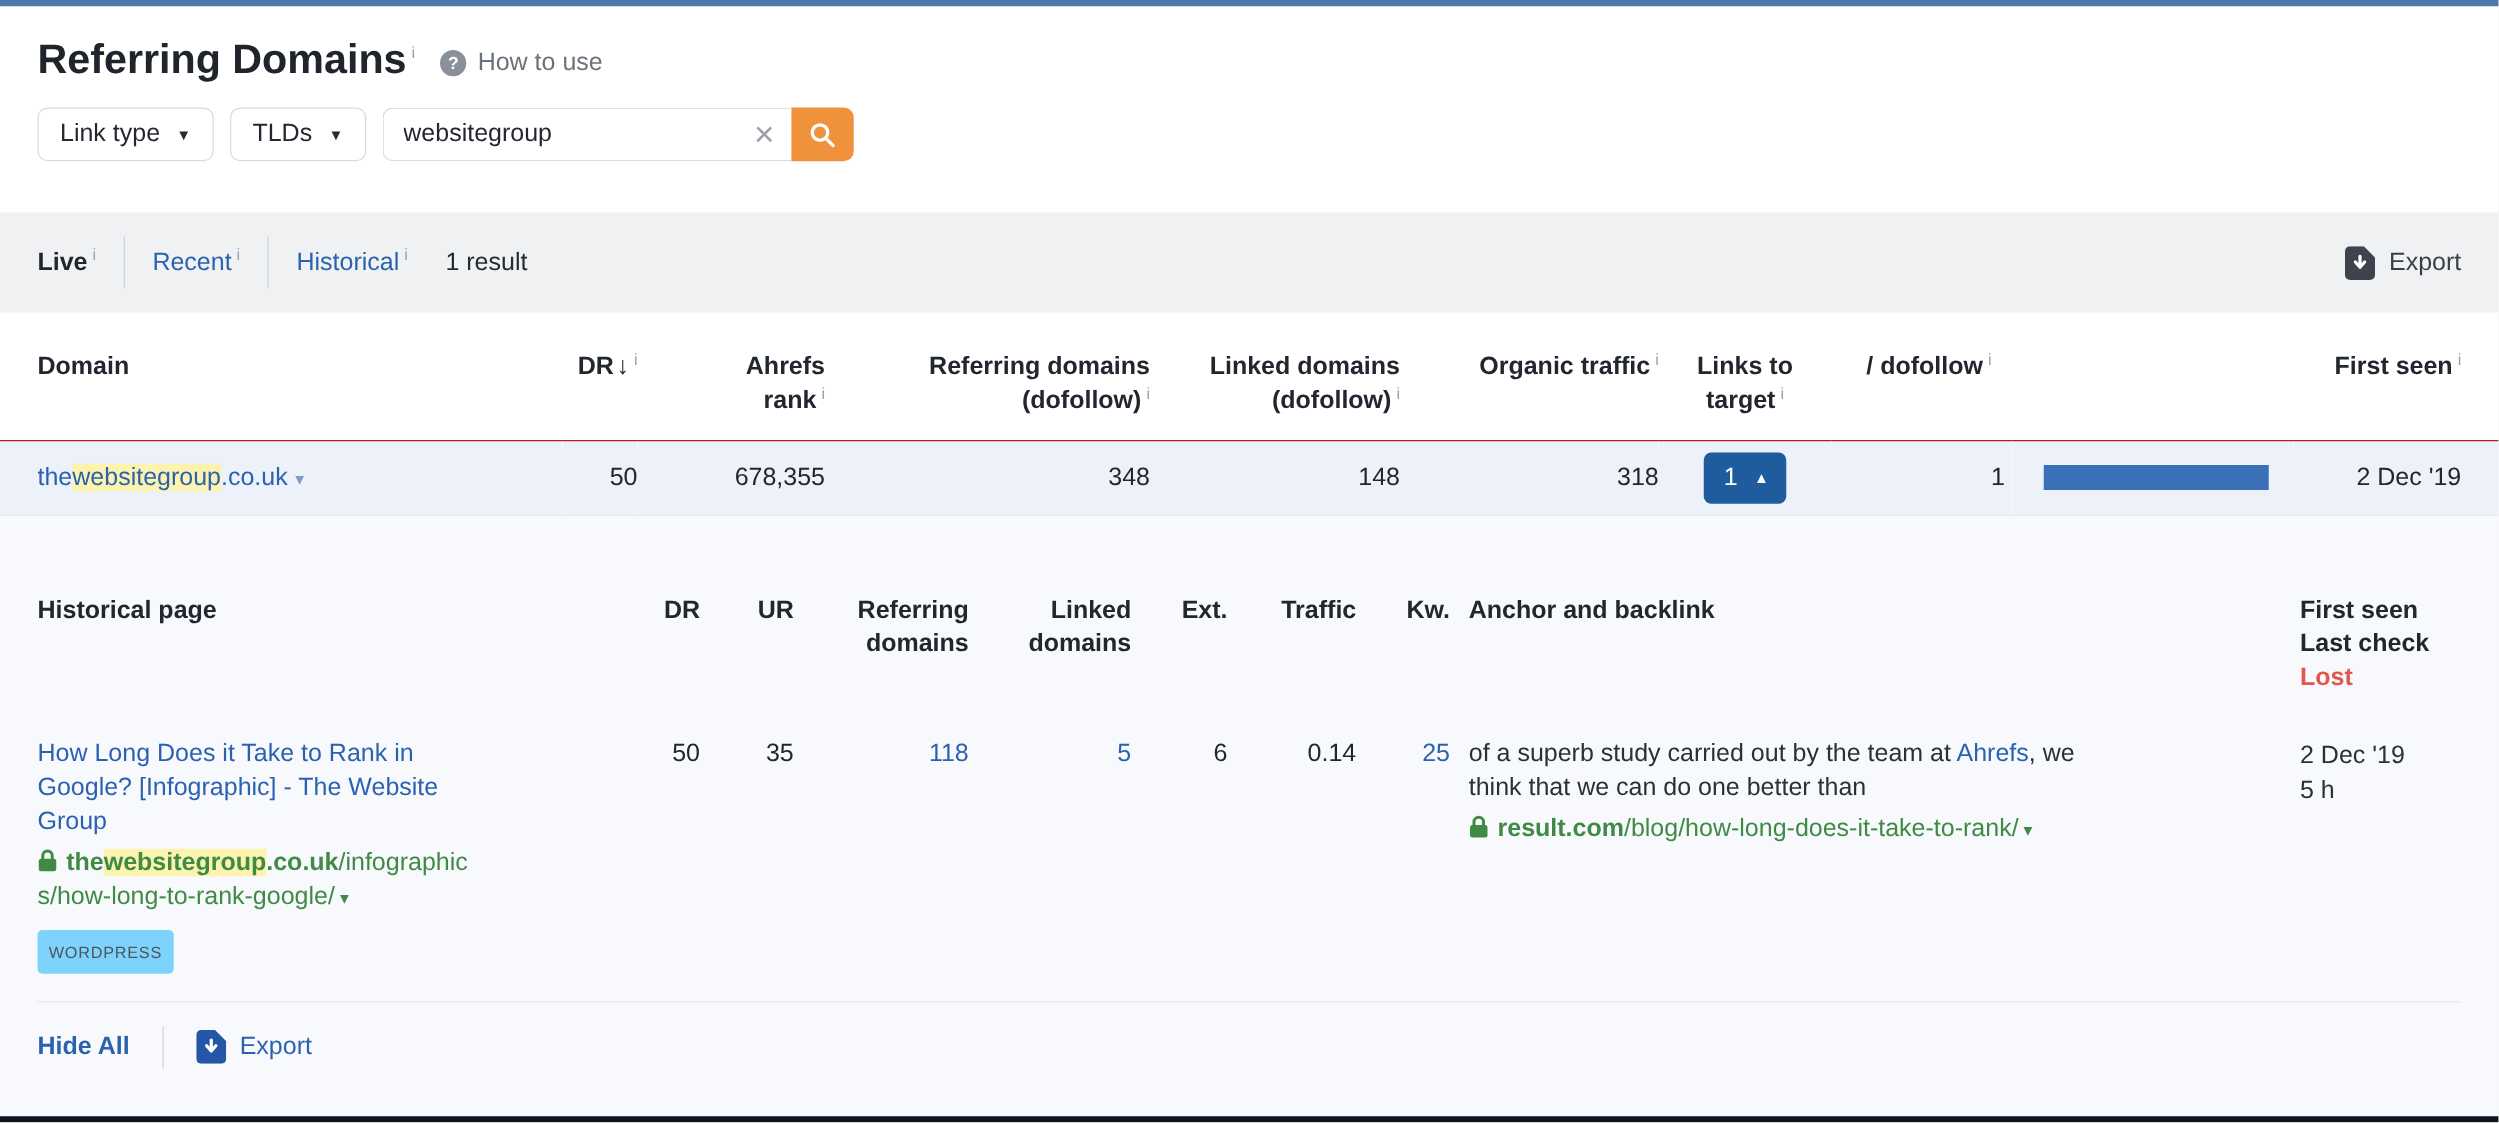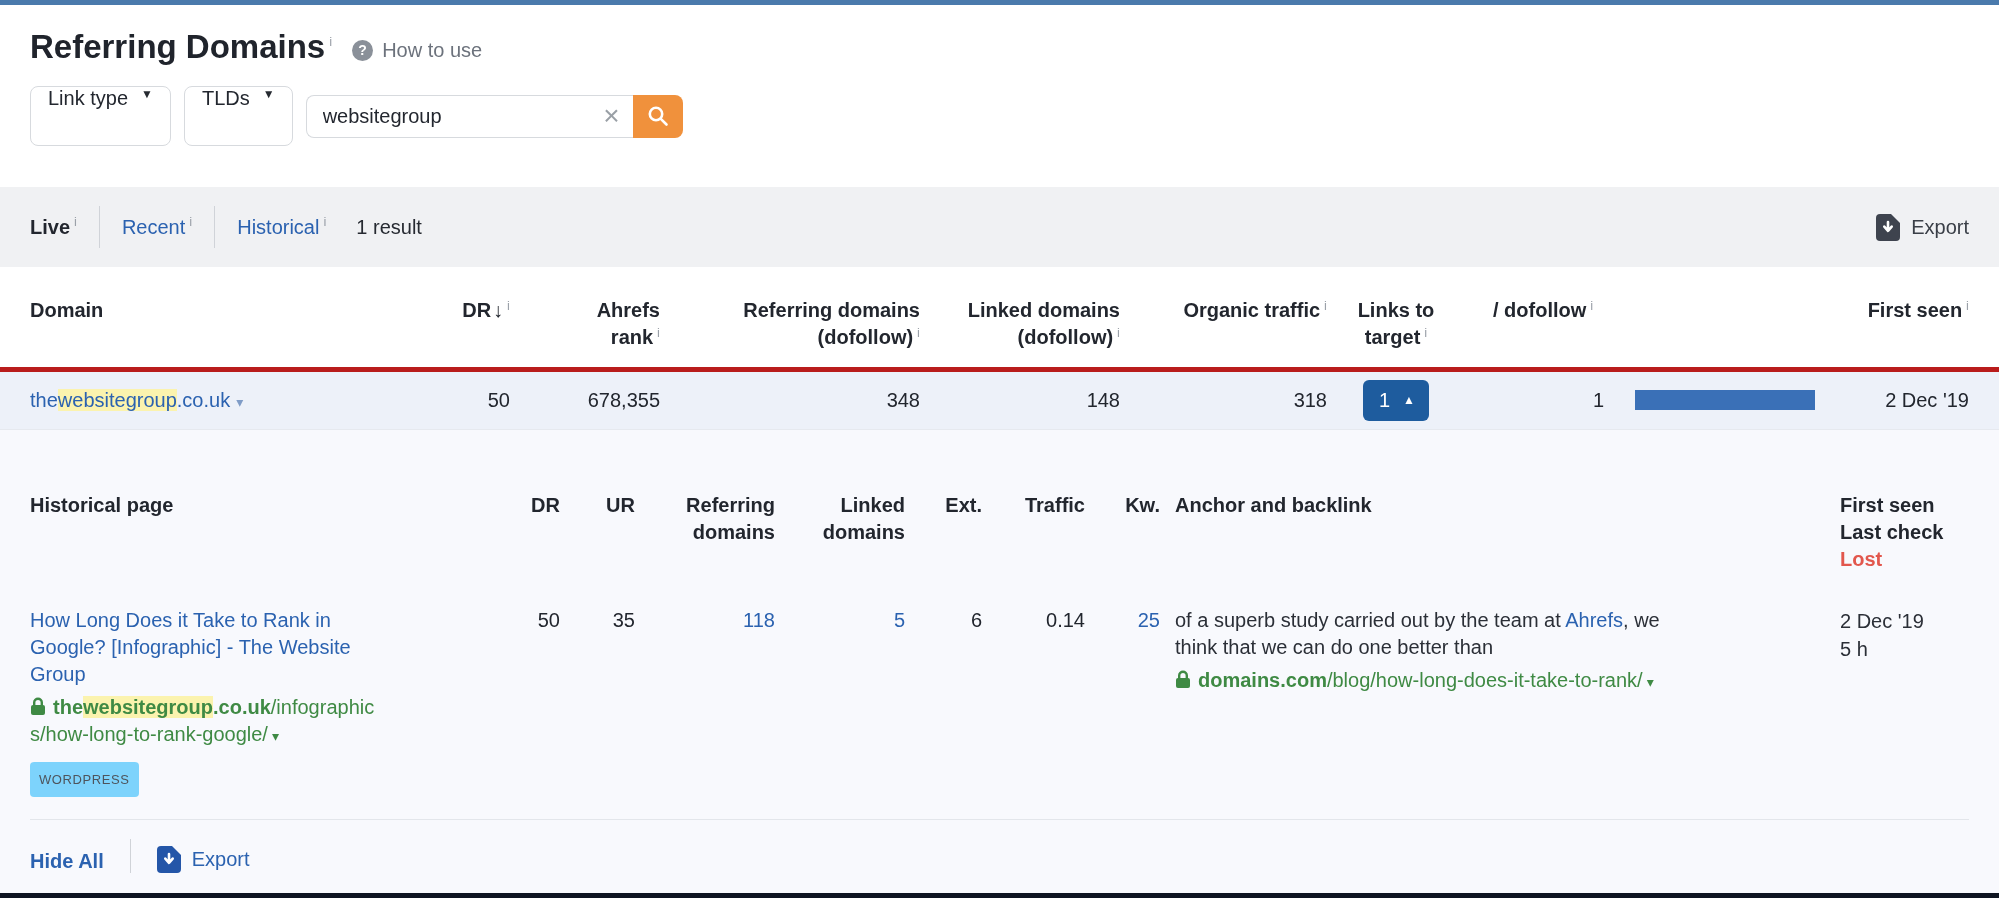--- a/index.html
+++ b/index.html
@@ -17,21 +17,21 @@
   
   .page-head{display:flex;align-items:center;gap:20px;padding:24px 30px 0 30px;flex:none;}
   .page-title{font-size:33px;font-weight:700;color:#20242C;margin:0;line-height:1.1;}
   sup.info{font-size:13px;color:#9BA1A9;vertical-align:super;margin-left:4px;font-weight:400;line-height:0;}
   .help{display:flex;align-items:center;gap:9px;cursor:pointer;margin-top:6px;}
   .q-circle{width:21px;height:21px;border-radius:50%;background:#8A9099;color:#fff;font-size:14px;font-weight:700;display:flex;align-items:center;justify-content:center;}
   .help-label{font-size:20px;color:var(--muted);}
 
   
   .filters{display:flex;align-items:center;padding:21px 30px 0 30px;gap:13px;flex:none;}
-  .dd-btn{height:60px;border:1px solid var(--border);border-radius:8px;background:#fff;display:flex;gap:13px;padding:0 17px;font-size:20px;color:#23272F;cursor:pointer;}
+  .dd-btn{height:43px;border:1px solid var(--border);border-radius:8px;background:#fff;display:flex;align-items:center;gap:13px;padding:10px 17px;font-size:20px;color:#23272F;cursor:pointer;}
   .dd-caret{font-size:12px;color:#262A31;}
   .search-wrap{display:flex;align-items:stretch;}
   .search-field{position:relative;}
   .search-field input{width:327px;height:43px;border:1px solid var(--border);border-right:none;border-radius:8px 0 0 8px;padding:0 46px 0 16px;font-size:20px;color:#23272F;outline:none;font-family:inherit;}
   .clear-x{position:absolute;right:13px;top:50%;transform:translateY(-50%);font-size:28px;color:#9AA0A6;cursor:pointer;line-height:1;}
   .search-go{width:50px;height:43px;background:var(--orange);border:none;border-radius:0 8px 8px 0;display:flex;align-items:center;justify-content:center;cursor:pointer;}
 
   
   .tabbar{margin-top:41px;height:80px;background:var(--tabbar);display:flex;align-items:center;padding:0 30px;flex:none;}
   .tab{font-size:20px;cursor:pointer;}
@@ -41,21 +41,21 @@
   .results{font-size:20px;color:#262A31;margin-left:30px;}
   .spacer{flex:1;}
   .export-btn{display:flex;align-items:center;gap:11px;cursor:pointer;}
   .export-btn .label{font-size:20px;color:#3A3F47;}
 
   
   table{border-collapse:collapse;table-layout:fixed;width:1999px;}
   th,td{font-size:20px;padding:0;}
   .t-main thead th{font-weight:700;color:#22262E;vertical-align:top;padding-top:30px;line-height:27px;}
   .t-main thead tr{height:102px;}
-  .t-main thead{border-bottom:5px solid #b91c1c;}
+  .t-main thead{border-bottom:1px solid #b91c1c;}
   .t-main tbody tr{height:60px;background:var(--rowbg);border-bottom:1px solid #E6E9EF;}
   .t-main tbody td{vertical-align:middle;line-height:1;}
   .r{text-align:right;}
   .c{text-align:center;}
   .pl{padding-left:30px;text-align:left;}
   .pr{padding-right:30px;}
   .sort{font-weight:700;margin-left:2px;}
   a.blue{color:var(--link);text-decoration:none;cursor:pointer;}
   .hl{background:var(--highlight);}
   .caret-blue{color:#7F9CC7;font-size:14px;margin-left:6px;cursor:pointer;}
@@ -73,21 +73,21 @@
   .green-url{color:var(--green);line-height:27px;word-break:break-all;margin-top:6px;}
   .green-url b{font-weight:700;}
   .caret-green{color:var(--green);font-size:14px;margin-left:4px;cursor:pointer;word-break:normal;}
   .lock{display:inline-block;vertical-align:-2px;margin-right:7px;}
   .platform-badge{display:inline-block;background:#7dd3fc;color:#4E545C;font-size:13px;letter-spacing:0.6px;border-radius:4px;padding:4px 9px;margin-top:12px;}
   .anchor-cell-inner{width:515px;padding-left:15px;}
   .anchor-txt{color:#2B2F37;}
   .firstseen-cell div{line-height:28px;color:#2B2F37;}
 
   
-  .sub-footer{margin:22px 30px 0 30px;border-top:1px solid #E3E6EB;display:flex;align-items:flex-end;padding-top:19px;gap:0;}
+  .sub-footer{margin:22px 30px 0 30px;border-top:1px solid #E3E6EB;display:flex;align-items:center;padding-top:19px;gap:0;}
   .hide-all{color:var(--link);font-size:20px;font-weight:700;cursor:pointer;}
   .sub-footer .vdiv{height:34px;margin:0 26px;}
   .footer-export{display:flex;align-items:center;gap:11px;cursor:pointer;}
   .footer-export .label{color:var(--link);font-size:20px;}
 </style>
 </head>
 <body>
 
 <div class="screen">
   <div class="edge-top"></div>
@@ -263,21 +263,21 @@
           <td class="r">6</td>
           <td class="r">0.14</td>
           <td class="r"><a class="blue">25</a></td>
           <td>
             <div class="anchor-cell-inner">
               <span class="anchor-txt">of a superb study carried out by the team at </span><a class="blue">Ahrefs</a><span class="anchor-txt">, we think that we can do one better than</span>
               <div class="green-url">
                 <svg class="lock" width="16" height="19" viewBox="0 0 16 19">
                     <rect x="1" y="8" width="14" height="10" rx="2" fill="#3F8A44"></rect>
                     <path d="M4.2 8.5 V5.6 a3.8 3.8 0 0 1 7.6 0 V8.5" stroke="#3F8A44" stroke-width="2.4" fill="none"></path>
-                  </svg><b>domains.com</b><span>/blog/how-long-does-it-take-to-rank/</span><span class="caret-green">▾</span>
+                  </svg><b>result.com</b><span>/blog/how-long-does-it-take-to-rank/</span><span class="caret-green">▾</span>
               </div>
             </div>
           </td>
           <td class="firstseen-cell">
             <div>2 Dec '19</div>
             <div>5 h</div>
           </td>
         </tr>
       </tbody>
     </table>

